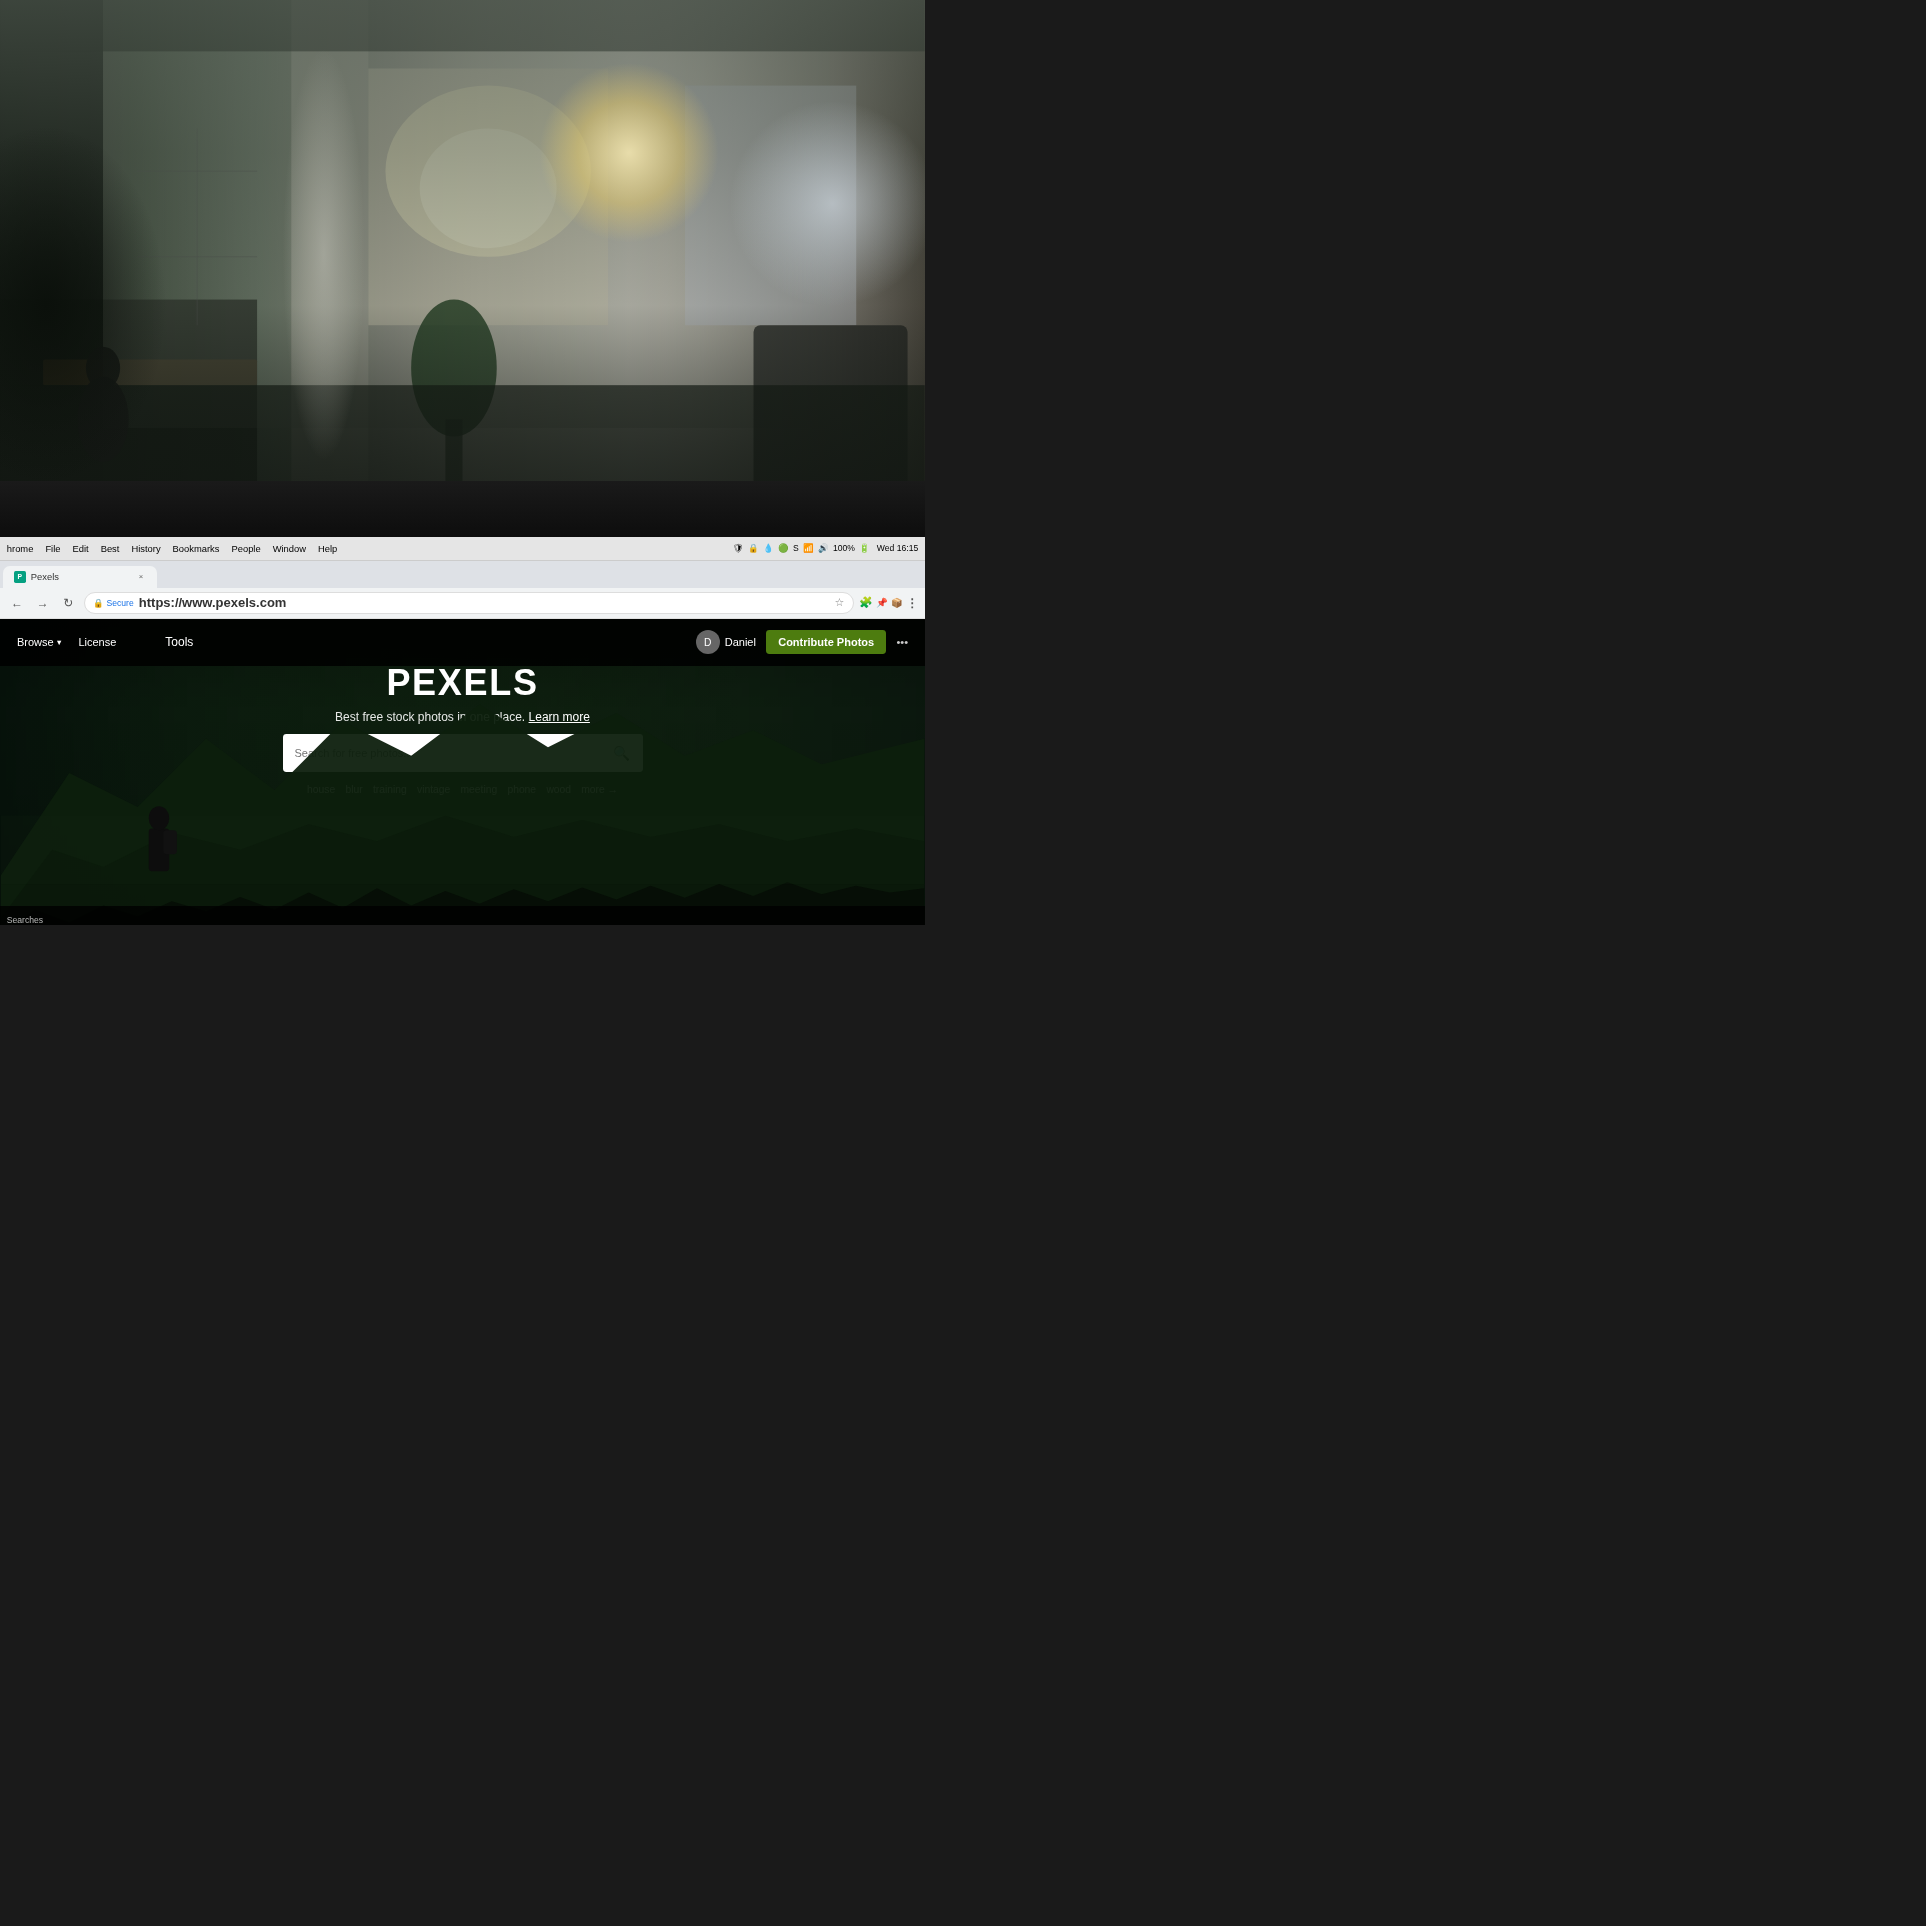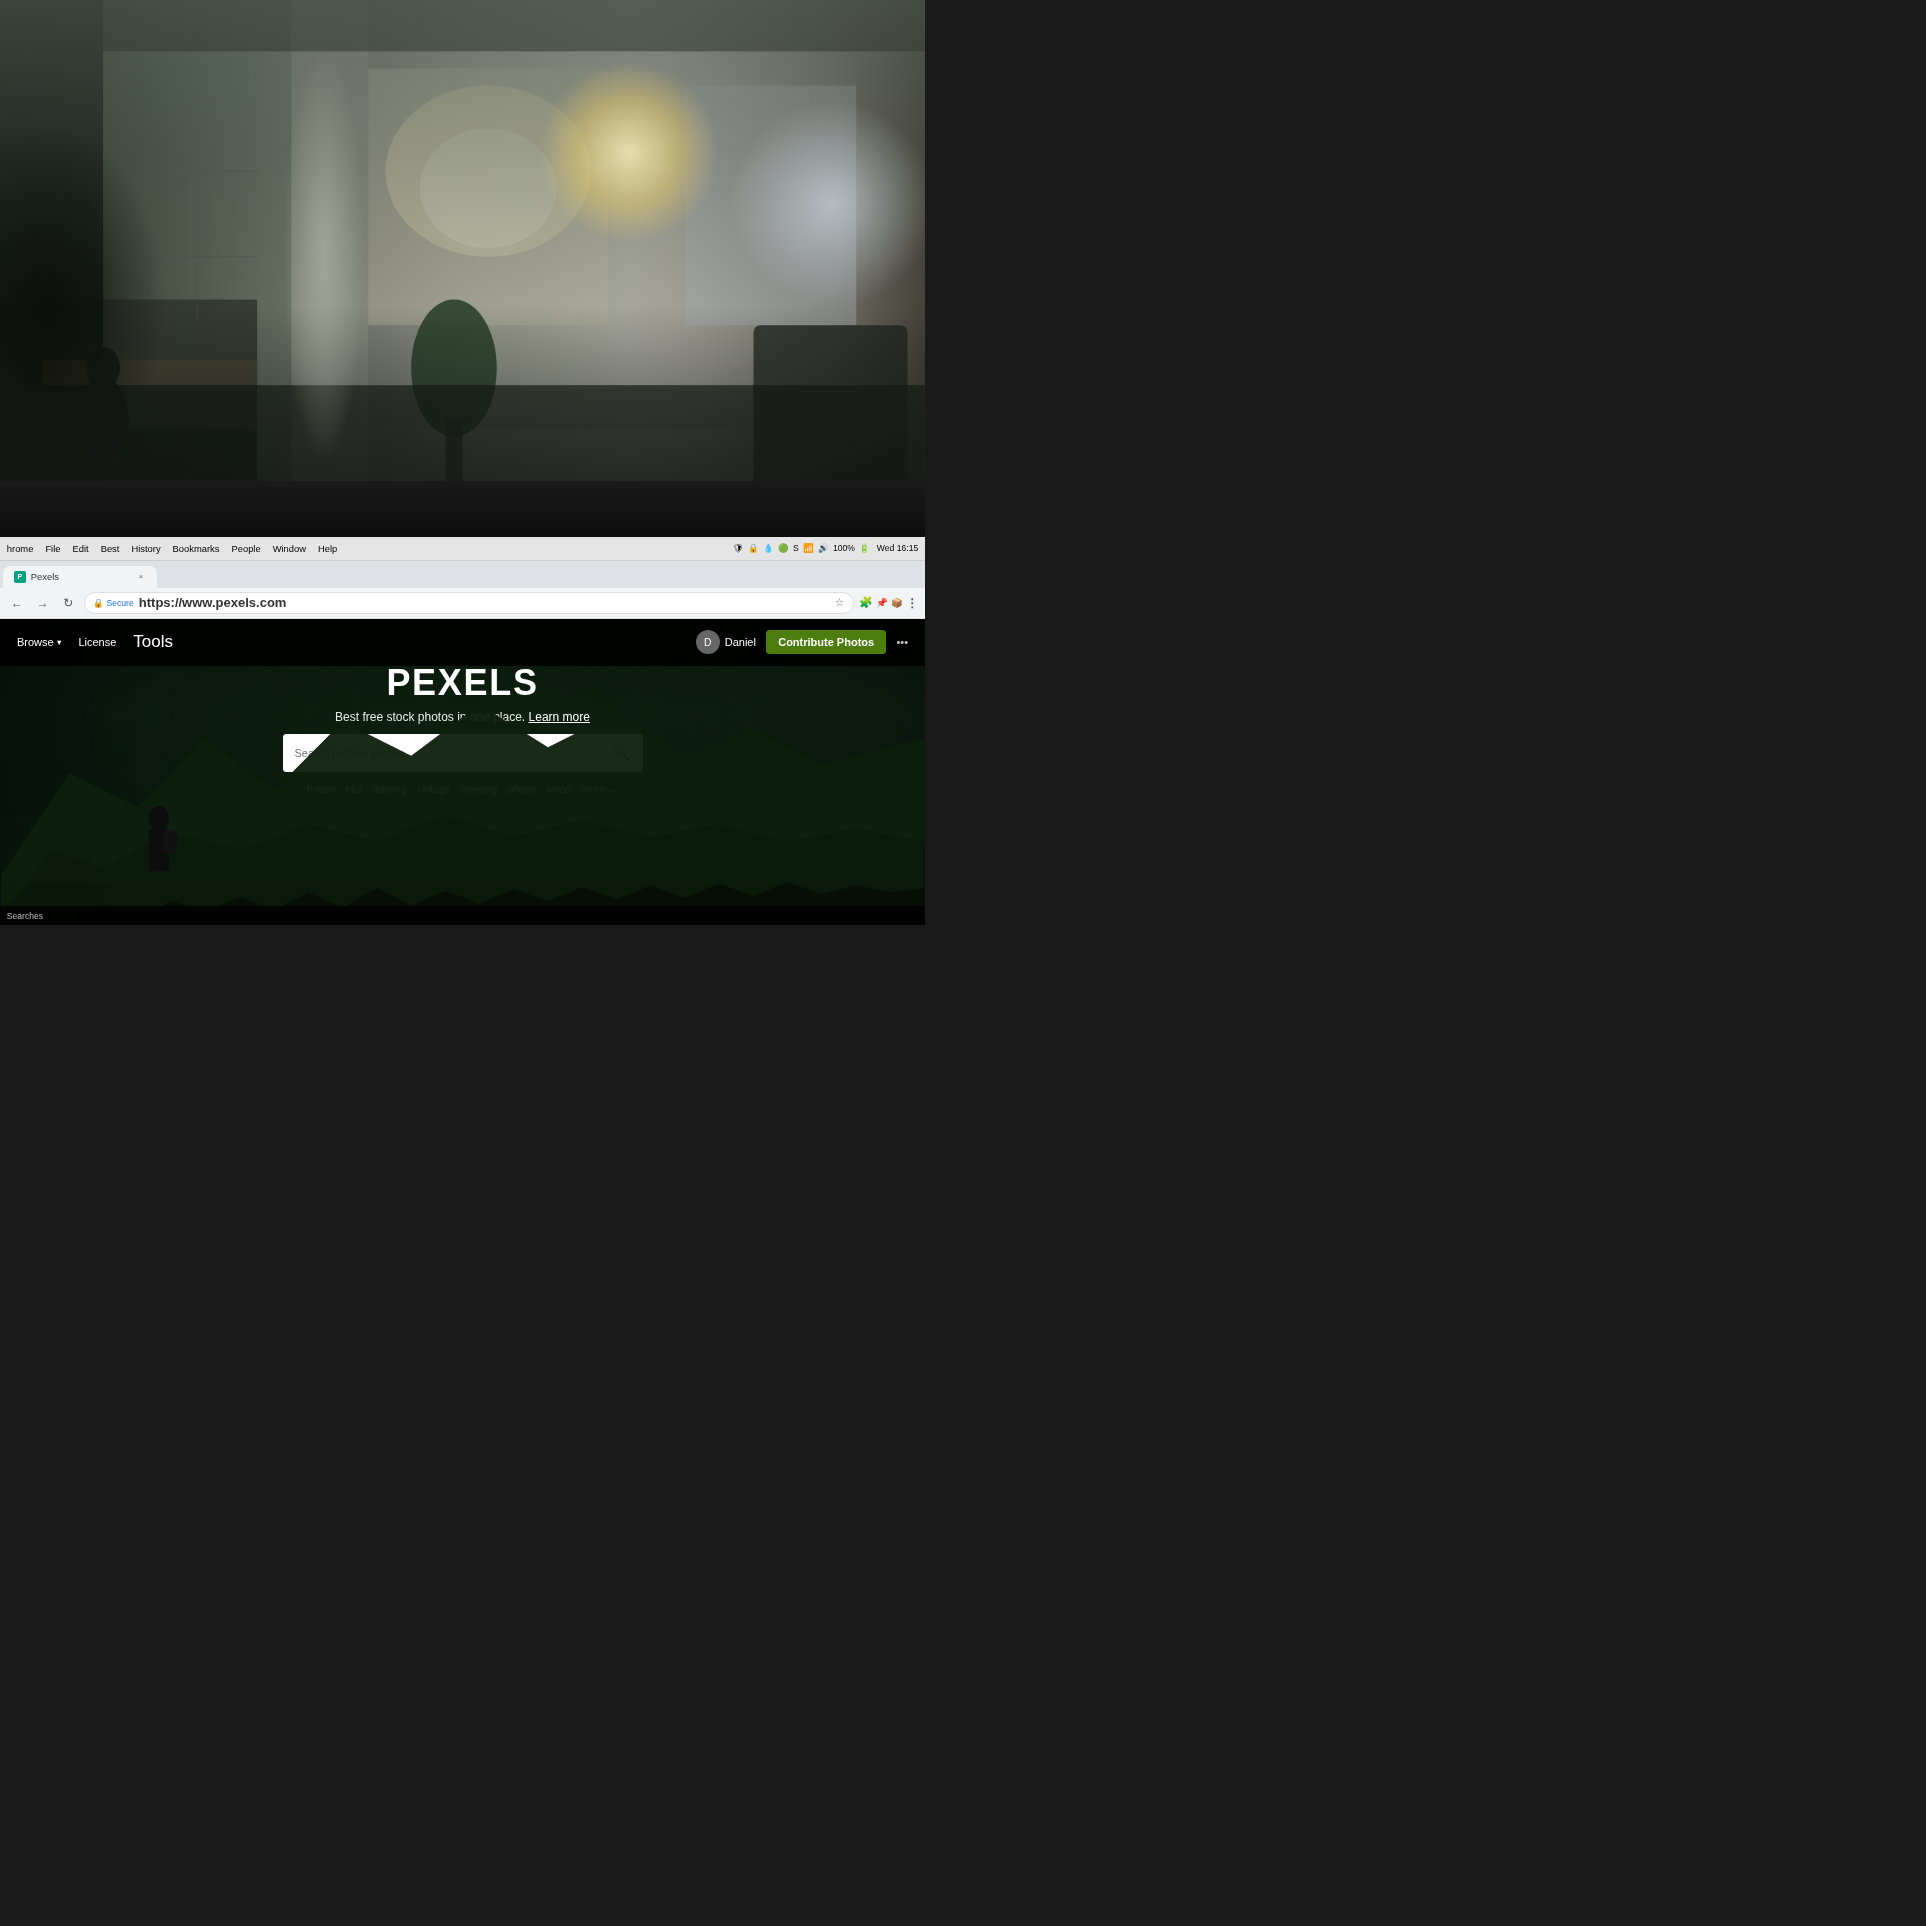--- a/index.html
+++ b/index.html
@@ -270,22 +270,23 @@
     }
 
     .nav-license {
       color: white;
       font-size: 11px;
       cursor: pointer;
     }
 
     .nav-tools {
       color: white;
-      font-size: 17px;
-      cursor: pointer;
+      font-size: 12px;
+      cursor: pointer;
+      margin-left: 32px;
     }
 
     .nav-right {
       margin-left: auto;
       display: flex;
       align-items: center;
       gap: 10.3px;
     }
 
     .nav-user {
@@ -438,21 +439,21 @@
 
     
     .taskbar {
       position: absolute;
       bottom: 0;
       left: 0;
       width: 100%;
       height: 19px;
       background: rgba(0,0,0,0.8);
       display: flex;
-      align-items: center;
+      align-items: flex-end;
       padding: 0 6.8px;
       z-index: 20;
     }
 
     .taskbar-searches {
       color: rgba(255,255,255,0.7);
       font-size: 8.6px;
     }
   </style>
 </head>

